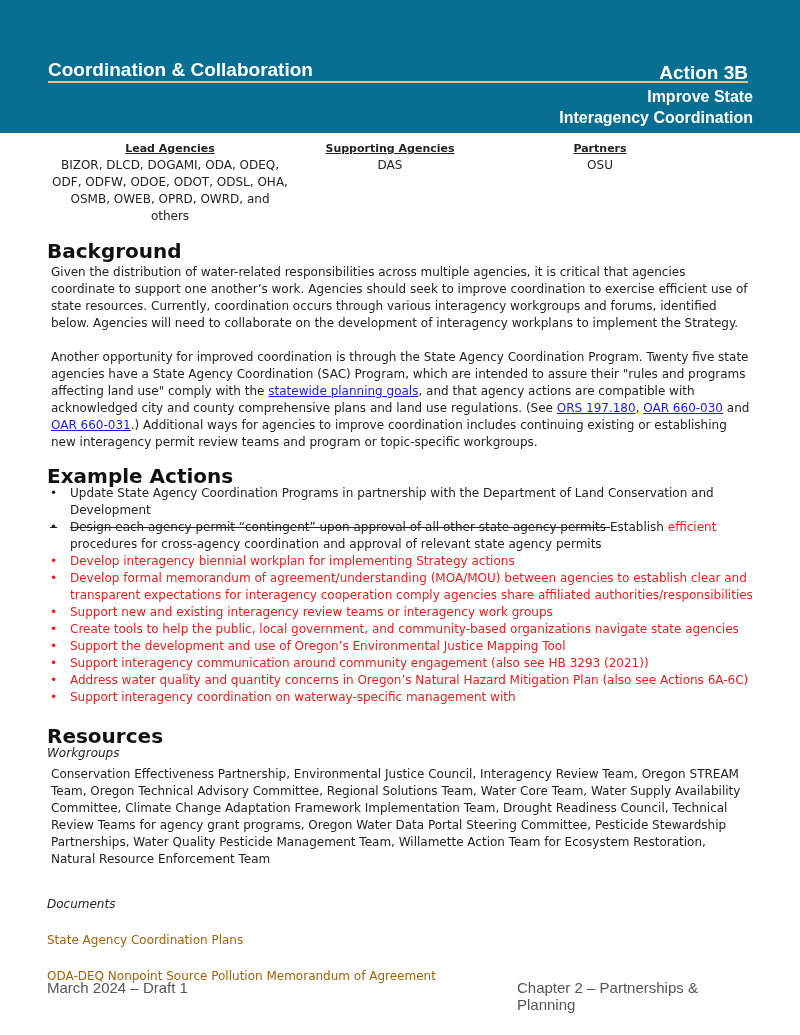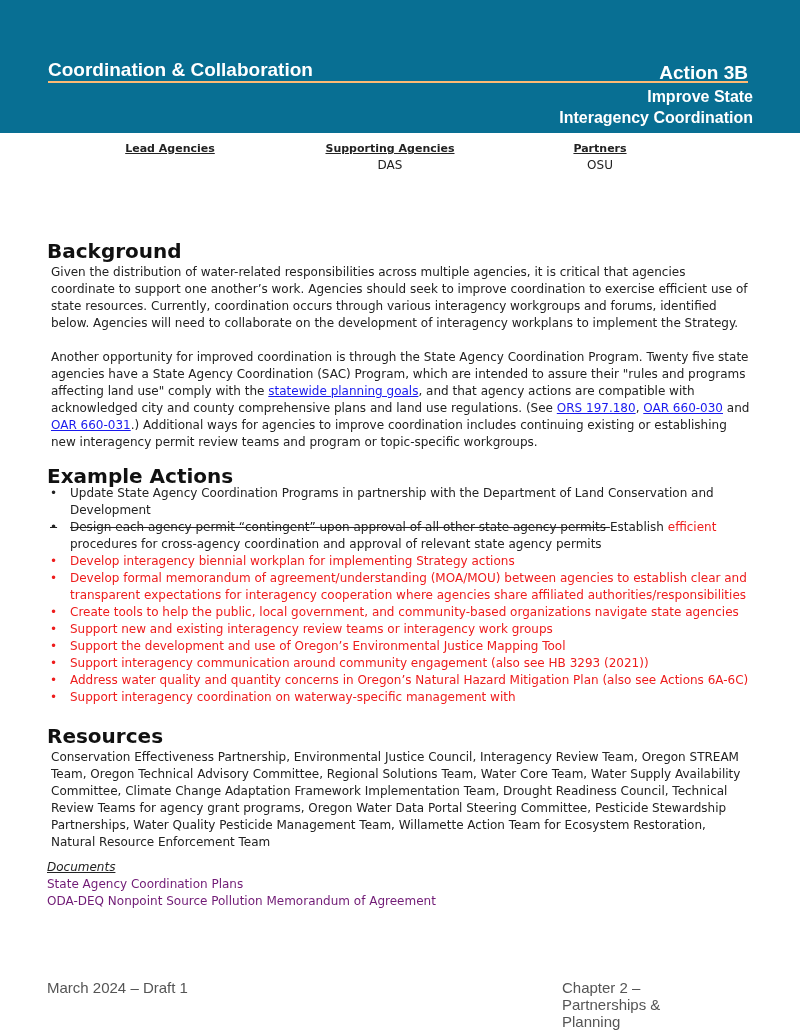--- a/index.html
+++ b/index.html
@@ -15,49 +15,50 @@
   .agency-col { position: absolute; text-align: center; }
   .agency-col .h { font-weight: bold; text-decoration: underline; font-size: 11px; line-height: 17px; }
   .col-lead { left: 50px; width: 240px; top: 0; }
   .col-supp { left: 300px; width: 180px; top: 0; }
   .col-part { left: 520px; width: 160px; top: 0; }
 
   .content { position: absolute; left: 47px; width: 710px; font-size: 12px; line-height: 17px; }
   h2 { font-size: 20px; font-weight: bold; line-height: 18px; color: #111; }
   p { margin: 4px; }
   a { color: #1a1aee; text-decoration: underline; }
-  .doc-link { color: #701a75; text-decoration: none; display: block; }
+  .doc-link { color: #a16207; text-decoration: none; display: block; margin-top: 19px; }
   .red { color: #ee1c1c; }
   ul { list-style: none; }
   ul li { position: relative; padding-left: 23px; }
   ul li::before { content: "•"; position: absolute; left: 3px; top: 0; }
   ul li.strike-bullet::before { text-decoration: line-through; }
   .strike { text-decoration: line-through; text-align: center; }
   .italic { font-style: italic; }
 
   .footer { position: absolute; top: 979px; left: 47px; width: 660px; font-family: "Liberation Sans", sans-serif; font-size: 15px; color: #555; }
-  .footer .r { position: absolute; left: 470px; top: 0; margin-left: 45px; }
+  .footer .r { position: absolute; left: 470px; top: 0; }
 </style>
 </head>
 <body>
 
 <div class="header">
   <div class="title">
     <span class="left">Coordination &amp; Collaboration</span>
     <span class="right">Action 3B</span>
   </div>
   <div class="sub">
     <div>Improve State</div>
     <div>Interagency Coordination</div>
   </div>
 </div>
 
 <div class="agencies">
   <div class="agency-col col-lead">
     <div class="h">Lead Agencies</div>
+    <div>BIZOR, DLCD, DOGAMI, ODA, ODEQ, ODF, ODFW, ODOE, ODOT, ODSL, OHA, OSMB, OWEB, OPRD, OWRD, and others</div>
   </div>
   <div class="agency-col col-supp">
     <div class="h">Supporting Agencies</div>
     <div>DAS</div>
   </div>
   <div class="agency-col col-part">
     <div class="h">Partners</div>
     <div>OSU</div>
   </div>
 </div>
@@ -67,34 +68,35 @@
   <p>Given the distribution of water-related responsibilities across multiple agencies, it is critical that agencies coordinate to support one another’s work. Agencies should seek to improve coordination to exercise efficient use of state resources. Currently, coordination occurs through various interagency workgroups and forums, identified below. Agencies will need to collaborate on the development of interagency workplans to implement the Strategy.</p>
   <p style="margin-top:17px;"><span>Another opportunity for improved coordination is through the State Agency Coordination Program. Twenty five state agencies have a State Agency Coordination (SAC) Program, which are intended to assure their "rules and programs affecting land use" comply with the </span><a href="#">statewide planning goals</a><span>, and that agency actions are compatible with acknowledged city and county comprehensive plans and land use regulations. (See </span><a href="#">ORS 197.180</a><span>, </span><a href="#">OAR 660-030</a><span> and </span><a href="#">OAR 660-031</a><span>.) Additional ways for agencies to improve coordination includes continuing existing or establishing new interagency permit review teams and program or topic-specific workgroups.</span></p>
 </div>
 
 <div class="content" style="top:467px;">
   <h2>Example Actions</h2>
   <ul>
     <li>Update State Agency Coordination Programs in partnership with the Department of Land Conservation and Development</li>
     <li class="strike-bullet"><span class="strike">Design each agency permit “contingent” upon approval of all other state agency permits </span><span>Establish </span><span class="red">efficient</span><span> procedures for cross-agency coordination and approval of relevant state agency permits</span></li>
     <li class="red">Develop interagency biennial workplan for implementing Strategy actions</li>
-    <li class="red">Develop formal memorandum of agreement/understanding (MOA/MOU) between agencies to establish clear and transparent expectations for interagency cooperation where agencies share affiliated authorities/responsibilities</li>
+    <li class="red">Develop formal memorandum of agreement/understanding (MOA/MOU) between agencies to establish clear and transparent expectations for interagency cooperation comply agencies share affiliated authorities/responsibilities</li>
+    <li class="red">Support new and existing interagency review teams or interagency work groups</li>
     <li class="red">Create tools to help the public, local government, and community-based organizations navigate state agencies</li>
-    <li class="red">Support new and existing interagency review teams or interagency work groups</li>
     <li class="red">Support the development and use of Oregon’s Environmental Justice Mapping Tool</li>
     <li class="red">Support interagency communication around community engagement (also see HB 3293 (2021))</li>
     <li class="red">Address water quality and quantity concerns in Oregon’s Natural Hazard Mitigation Plan (also see Actions 6A-6C)</li>
     <li class="red">Support interagency coordination on waterway-specific management with</li>
   </ul>
 </div>
 
 <div class="content" style="top:727px;">
   <h2>Resources</h2>
+  <div class="italic">Workgroups</div>
   <p>Conservation Effectiveness Partnership, Environmental Justice Council, Interagency Review Team, Oregon STREAM Team, Oregon Technical Advisory Committee, Regional Solutions Team, Water Core Team, Water Supply Availability Committee, Climate Change Adaptation Framework Implementation Team, Drought Readiness Council, Technical Review Teams for agency grant programs, Oregon Water Data Portal Steering Committee, Pesticide Stewardship Partnerships, Water Quality Pesticide Management Team, Willamette Action Team for Ecosystem Restoration, Natural Resource Enforcement Team</p>
-  <div class="italic" style="margin-top:8px;text-decoration:underline;">Documents</div>
+  <div class="italic" style="margin-top:28px;">Documents</div>
   <a href="#" class="doc-link">State Agency Coordination Plans</a>
   <a href="#" class="doc-link">ODA-DEQ Nonpoint Source Pollution Memorandum of Agreement</a>
 </div>
 
 <div class="footer">
   <span>March 2024 – Draft 1</span>
   <span class="r">Chapter 2 – Partnerships &amp; Planning</span>
 </div>
 
 </body></html>

